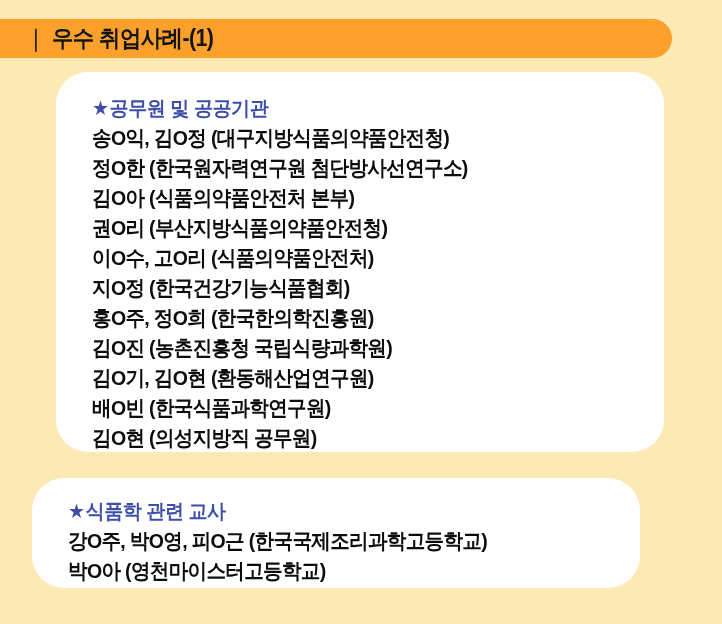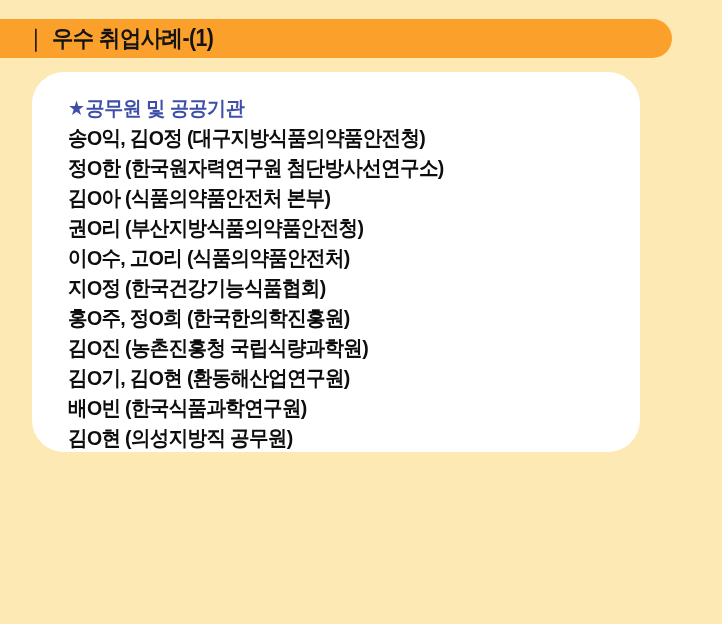--- a/index.html
+++ b/index.html
@@ -66,20 +66,21 @@
     left: 32px;
     width: 608px;
     background: #ffffff;
     border-radius: 32px;
     box-sizing: border-box;
   }
   #card-public {
     top: 72px;
     height: 380px;
     padding: 21px 0 0 36px;
+    margin-left: 24px;
   }
   #card-teacher {
     top: 478px;
     height: 110px;
     padding: 18px 0 0 36px;
   }
 
   .group-heading {
     color: #3f4fa8;
     font-size: 20px;
@@ -134,14 +135,23 @@
       <li class="entry-item">이O수, 고O리 (식품의약품안전처)</li>
       <li class="entry-item">지O정 (한국건강기능식품협회)</li>
       <li class="entry-item">홍O주, 정O희 (한국한의학진흥원)</li>
       <li class="entry-item">김O진 (농촌진흥청 국립식량과학원)</li>
       <li class="entry-item">김O기, 김O현 (환동해산업연구원)</li>
       <li class="entry-item">배O빈 (한국식품과학연구원)</li>
       <li class="entry-item">김O현 (의성지방직 공무원)</li>
     </ul>
   </div>
 
+  <div class="card" id="card-teacher">
+    <div class="group-heading">
+      <span class="star-glyph">★</span><span>식품학 관련 교사</span>
+    </div>
+    <ul class="entry-list">
+      <li class="entry-item">강O주, 박O영, 피O근 (한국국제조리과학고등학교)</li>
+      <li class="entry-item">박O아 (영천마이스터고등학교)</li>
+    </ul>
+  </div>
 
 </div>
 
 </body></html>

